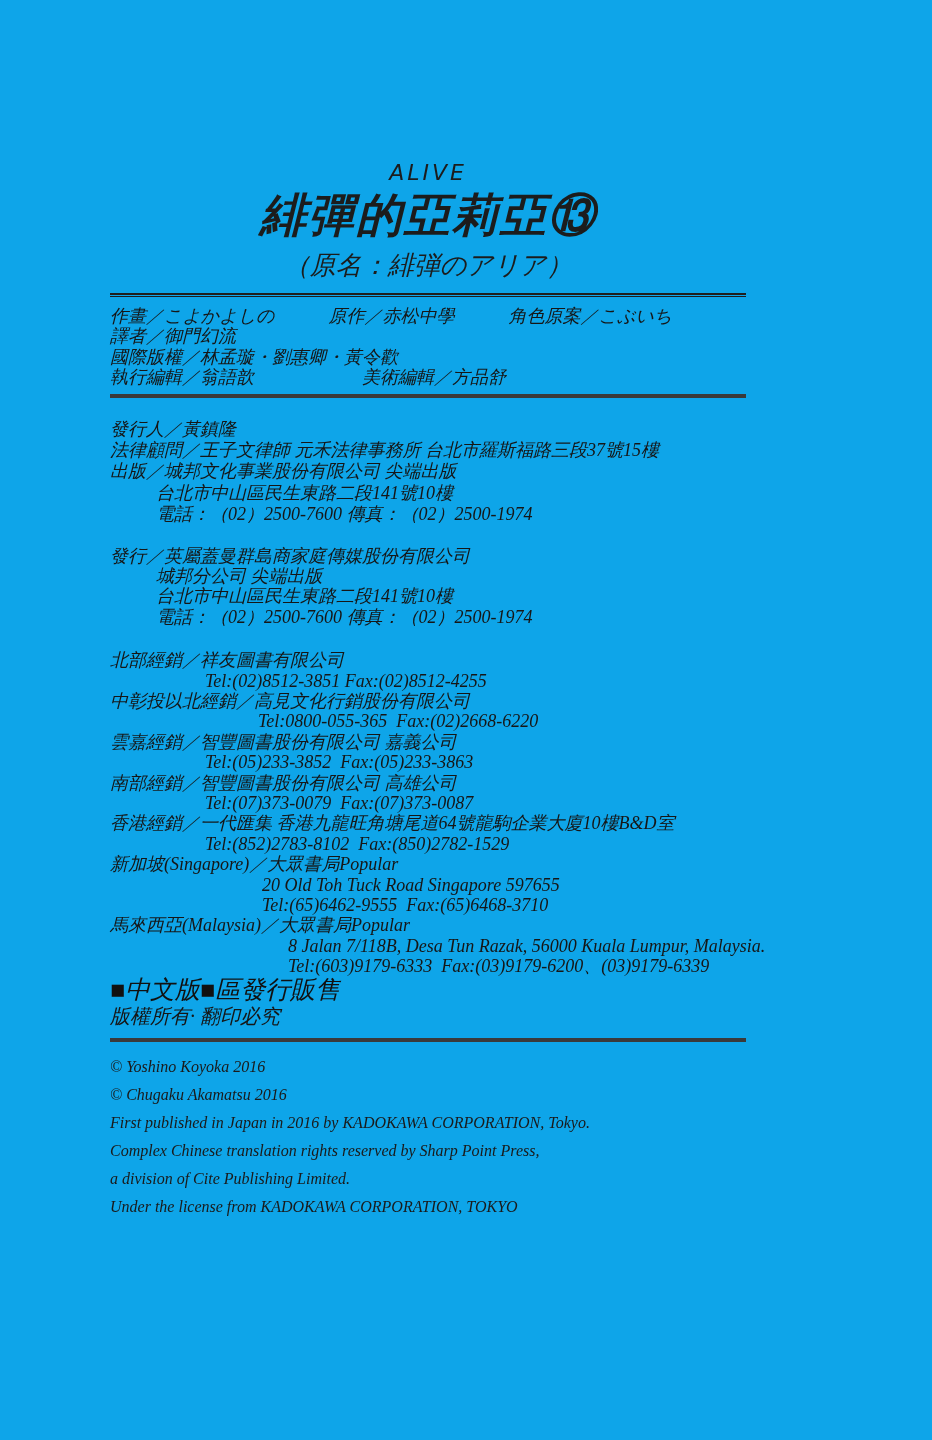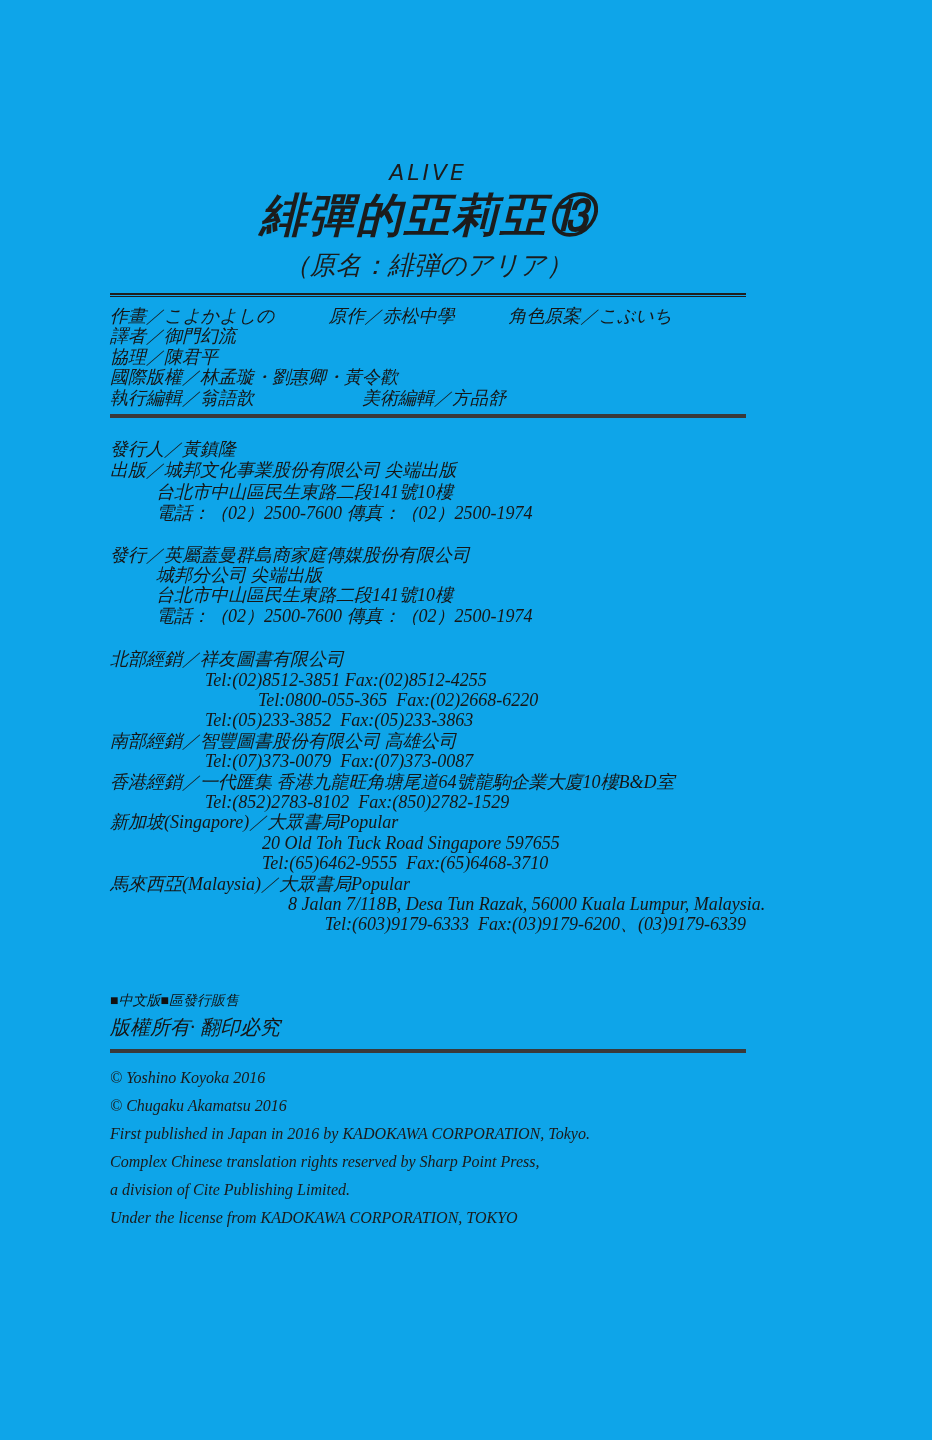--- a/index.html
+++ b/index.html
@@ -58,25 +58,24 @@
   }
   .credits-block { margin-top: 9px; }
   .publisher-block { margin-top: 21px; }
   .publisher-block .line { line-height: 21.4px; }
   .issuer-block { margin-top: 20px; }
   .distribution-block { margin-top: 23px; }
   .ind1 { padding-left: 46px; }
   .ind2 { padding-left: 95px; }
   .ind3 { padding-left: 148px; }
   .ind3s { padding-left: 152px; }
-  .ind4 { padding-left: 178px; text-align: right; }
+  .ind4 { padding-left: 178px; }
   
   .region-notice {
-    margin-top: 53px;
-    font-size: 14px;
+    font-size: 25px;
     line-height: 26px;
     white-space: pre;
     color: #111;
   }
   .rights-notice {
     font-size: 20px;
     line-height: 26px;
     white-space: pre;
     color: #161616;
   }
@@ -98,45 +97,47 @@
       <div class="imprint">ALIVE</div>
       <div class="book-title">緋彈的亞莉亞⑬</div>
       <div class="orig-title">（原名：緋弾のアリア）</div>
     </div>
 
     <div class="rule-double"></div>
 
     <div class="credits-block">
       <div class="line">作畫／こよかよしの　　　原作／赤松中學　　　角色原案／こぶいち</div>
       <div class="line">譯者／御門幻流</div>
-      <div class="line">協理／陳君平</div>
       <div class="line">國際版權／林孟璇・劉惠卿・黃令歡</div>
       <div class="line">執行編輯／翁語歆　　　　　　美術編輯／方品舒</div>
     </div>
 
     <div class="rule-thick"></div>
 
     <div class="publisher-block">
       <div class="line">發行人／黃鎮隆</div>
+      <div class="line">法律顧問／王子文律師 元禾法律事務所 台北市羅斯福路三段37號15樓</div>
       <div class="line">出版／城邦文化事業股份有限公司 尖端出版</div>
       <div class="line ind1">台北市中山區民生東路二段141號10樓</div>
       <div class="line ind1">電話：（02）2500-7600 傳真：（02）2500-1974</div>
     </div>
 
     <div class="issuer-block">
       <div class="line">發行／英屬蓋曼群島商家庭傳媒股份有限公司</div>
       <div class="line ind1">城邦分公司 尖端出版</div>
       <div class="line ind1">台北市中山區民生東路二段141號10樓</div>
       <div class="line ind1">電話：（02）2500-7600 傳真：（02）2500-1974</div>
     </div>
 
     <div class="distribution-block">
       <div class="line">北部經銷／祥友圖書有限公司</div>
       <div class="line ind2">Tel:(02)8512-3851 Fax:(02)8512-4255</div>
+      <div class="line">中彰投以北經銷／高見文化行銷股份有限公司</div>
       <div class="line ind3">Tel:0800-055-365  Fax:(02)2668-6220</div>
+      <div class="line">雲嘉經銷／智豐圖書股份有限公司 嘉義公司</div>
       <div class="line ind2">Tel:(05)233-3852  Fax:(05)233-3863</div>
       <div class="line">南部經銷／智豐圖書股份有限公司 高雄公司</div>
       <div class="line ind2">Tel:(07)373-0079  Fax:(07)373-0087</div>
       <div class="line">香港經銷／一代匯集 香港九龍旺角塘尾道64號龍駒企業大廈10樓B&amp;D室</div>
       <div class="line ind2">Tel:(852)2783-8102  Fax:(850)2782-1529</div>
       <div class="line">新加坡(Singapore)／大眾書局Popular</div>
       <div class="line ind3s">20 Old Toh Tuck Road Singapore 597655</div>
       <div class="line ind3s">Tel:(65)6462-9555  Fax:(65)6468-3710</div>
       <div class="line">馬來西亞(Malaysia)／大眾書局Popular</div>
       <div class="line ind4">8 Jalan 7/118B, Desa Tun Razak, 56000 Kuala Lumpur, Malaysia.</div>

